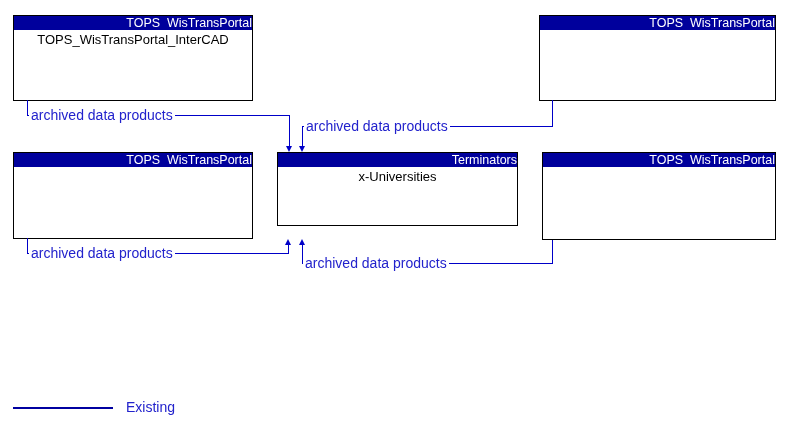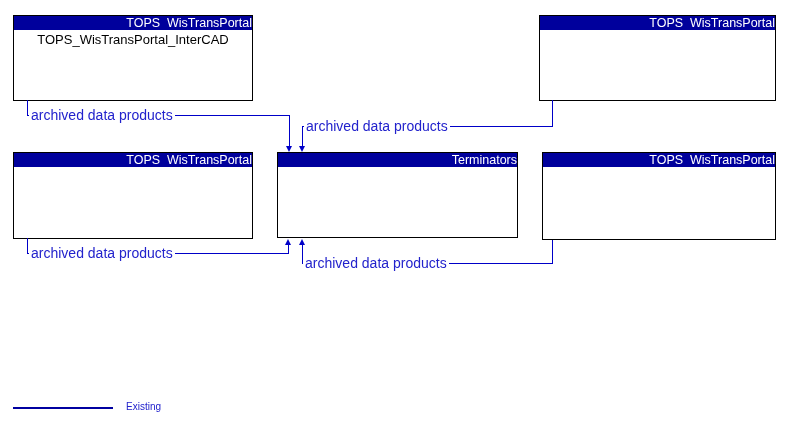--- a/index.html
+++ b/index.html
@@ -24,21 +24,21 @@
   .box-header{
     height:14px;line-height:14px;background:var(--header-bg);color:var(--header-text);
     font-size:12.5px;text-align:right;white-space:pre;overflow:hidden;
   }
   .box-body{
     color:var(--body-text);font-size:13px;text-align:center;padding-top:2px;white-space:pre;
   }
   #box-intercad   {left:13px;  top:15px;  width:240px; height:86px;}
   #box-tia        {left:539px; top:15px;  width:237px; height:86px;}
   #box-traffic    {left:13px;  top:152px; width:240px; height:87px;}
-  #box-terminators{left:277px; top:152px; width:241px; height:86px;}
+  #box-terminators{left:277px; top:152px; width:241px; height:74px;}
   #box-crash      {left:542px; top:152px; width:234px; height:88px;}
 
   .seg{position:absolute;background:var(--connector-line);}
   .seg-h{height:1px;}
   .seg-v{width:1px;}
   .arrow{position:absolute;width:0;height:0;}
   .arrow-down{border-left:3.5px solid transparent;border-right:3.5px solid transparent;border-top:6px solid var(--connector-line);}
   .arrow-up{border-left:3.5px solid transparent;border-right:3.5px solid transparent;border-bottom:6px solid var(--connector-line);}
 
   .flow-label{
@@ -65,21 +65,21 @@
   #c-h {left:27px; top:253px;width:262px;}
   #c-v2{left:288px;top:244px;height:10px;}
   #c-ar{left:285px;top:239px;}
   
   #d-v1{left:552px;top:240px;height:24px;}
   #d-h {left:302px;top:263px;width:251px;}
   #d-v2{left:302px;top:244px;height:20px;}
   #d-ar{left:299px;top:239px;}
 
   .legend-line{position:absolute;left:13px;top:407px;width:100px;height:2px;background:var(--legend-line);}
-  .legend-label{position:absolute;left:126px;top:401px;font-size:10px;line-height:12px;color:var(--connector-label);}
+  .legend-label{position:absolute;left:126px;top:401px;font-size:14px;line-height:12px;color:var(--connector-label);}
 </style>
 </head>
 <body>
 
 <div class="canvas">
 
   <div class="box" id="box-intercad">
     <div class="box-header">TOPS  WisTransPortal</div>
     <div class="box-body">TOPS_WisTransPortal_InterCAD</div>
   </div>
@@ -87,20 +87,21 @@
   <div class="box" id="box-tia">
     <div class="box-header">TOPS  WisTransPortal</div>
   </div>
 
   <div class="box" id="box-traffic">
     <div class="box-header">TOPS  WisTransPortal</div>
   </div>
 
   <div class="box" id="box-terminators">
     <div class="box-header">Terminators</div>
+    <div class="box-body">x-Universities</div>
   </div>
 
   <div class="box" id="box-crash">
     <div class="box-header">TOPS  WisTransPortal</div>
   </div>
 
   <div class="seg seg-v" id="a-v1"></div>
   <div class="seg seg-h" id="a-h"></div>
   <div class="seg seg-v" id="a-v2"></div>
   <div class="arrow arrow-down" id="a-ar"></div>

